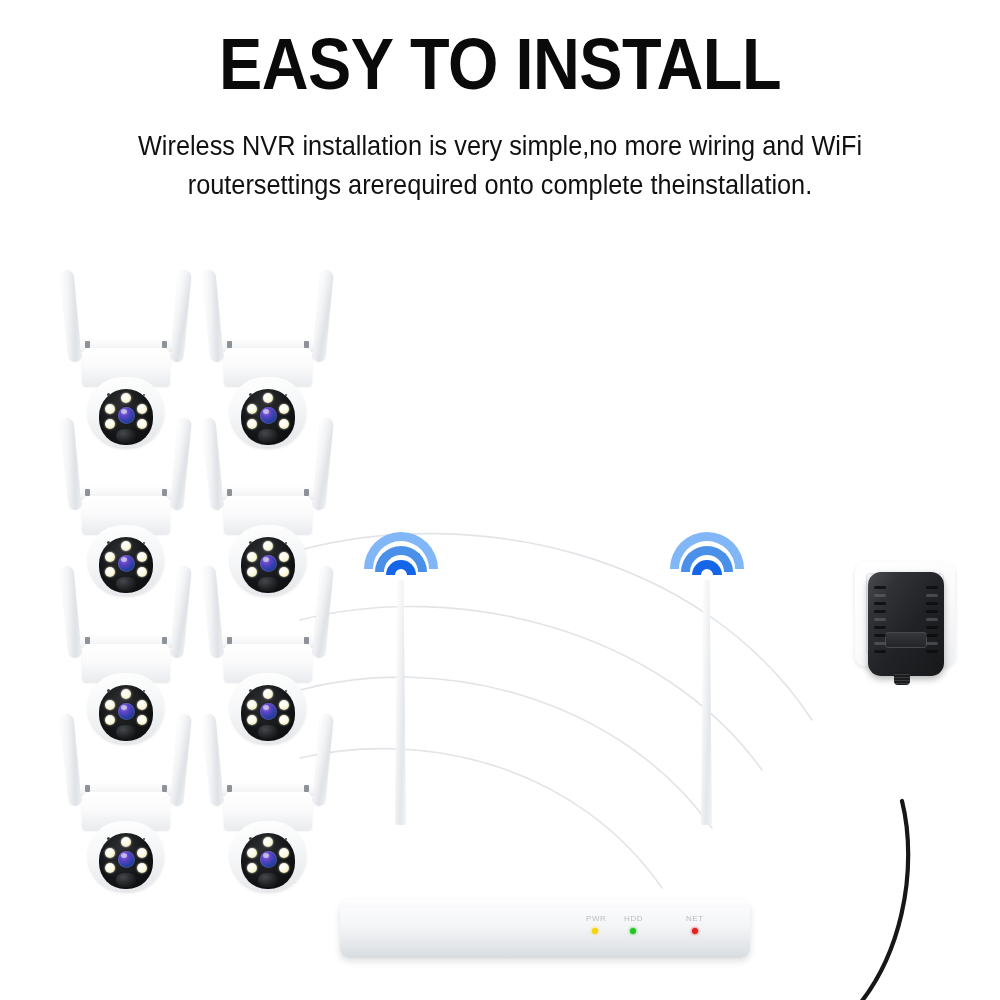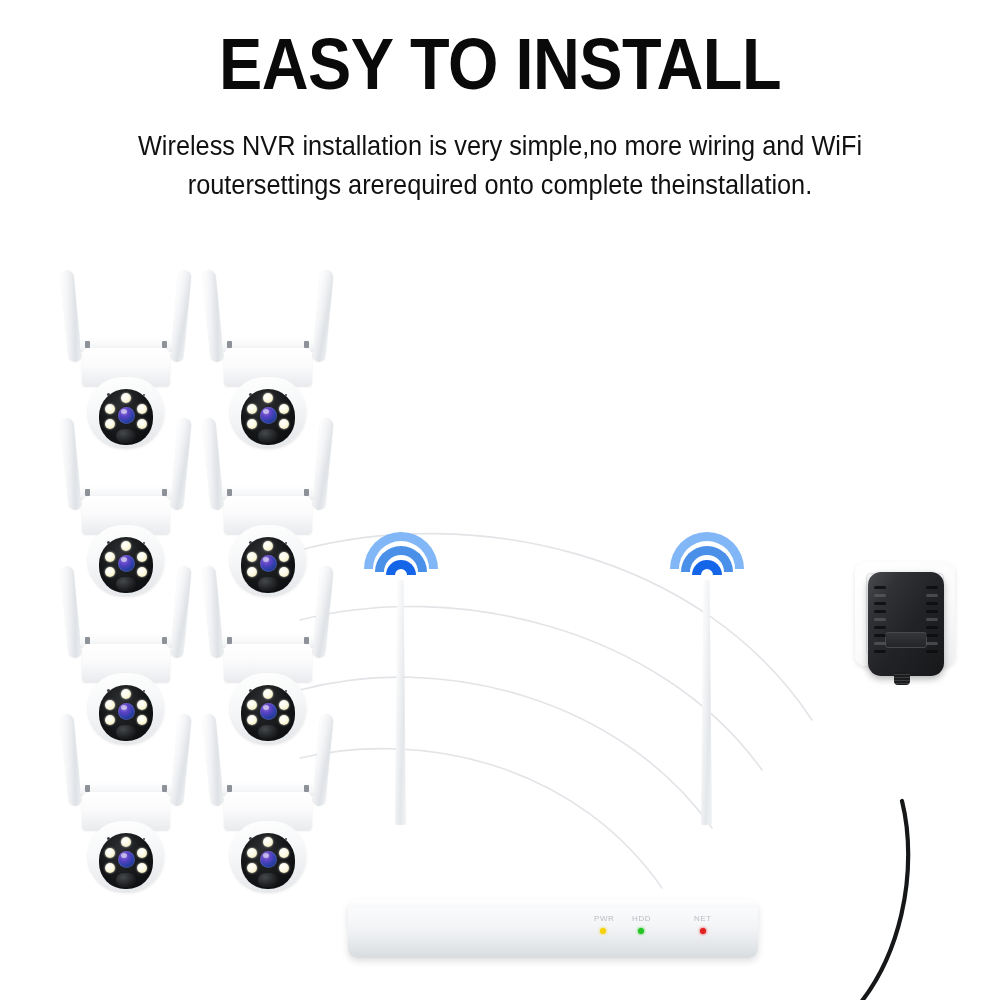--- a/index.html
+++ b/index.html
@@ -134,21 +134,21 @@
   .wifi .a2{ width:52px; height:26px; margin-left:-26px; top:14px; border-width:9px; border-color:#4a90e8; }
   .wifi .a3{ width:30px; height:15px; margin-left:-15px; top:28px; border-width:9px; border-color:#1565e8; }
 
   
   .rt-ant{
     position:absolute;
     background:linear-gradient(92deg,#ffffff 0%,#f6f7f8 30%,#e4e7ea 68%,#f2f3f5 100%);
     box-shadow:0 0 2px rgba(0,0,0,.10);
   }
   .nvr{
-    position:absolute; left:348px; top:900px;
+    position:absolute; left:340px; top:900px;
     width:410px; height:58px;
     background:linear-gradient(180deg,#fdfdfe 0%,#f4f5f7 45%,#e4e7ea 78%,#d8dcdf 100%);
     border-radius:9px;
     box-shadow:0 3px 7px rgba(0,0,0,.13);
   }
   .nvr::before{
     content:""; position:absolute; left:0; right:0; top:0; height:8px;
     background:linear-gradient(180deg,#ffffff 0%,#f7f8fa 100%);
     border-radius:9px 9px 0 0;
   }

